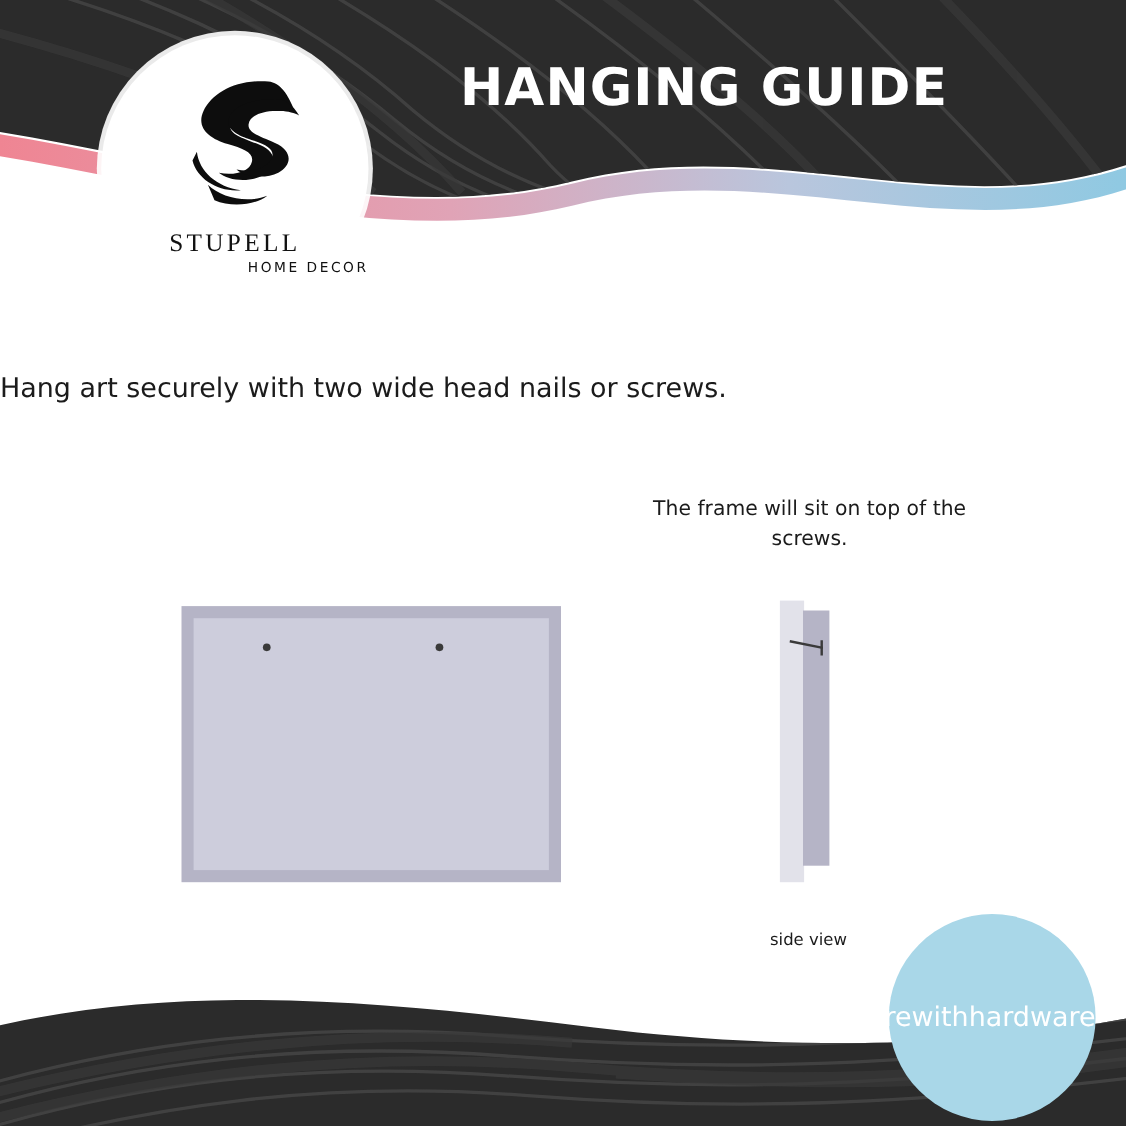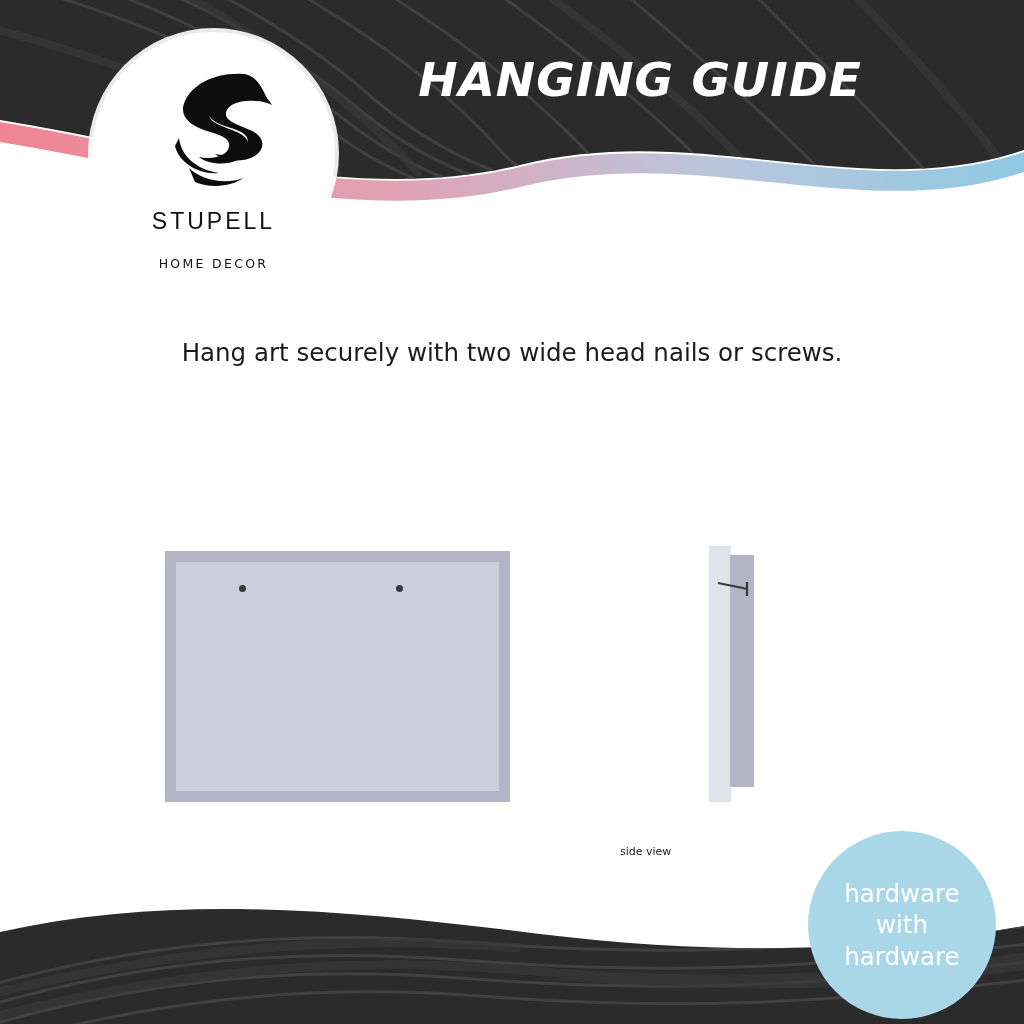--- a/index.html
+++ b/index.html
@@ -41,21 +41,20 @@
     position: absolute;
     left: 380px;
     top: 52px;
     width: 520px;
     color: #ffffff;
     font-size: 47px;
     font-weight: bold;
     letter-spacing: 1px;
     text-align: center;
     font-family: "DejaVu Sans", sans-serif;
-    font-style: italic;
   }
 
   
   .logo-badge {
     position: absolute;
     left: 92px;
     top: 32px;
     width: 243px;
     height: 243px;
     border-radius: 50%;
@@ -70,28 +69,28 @@
   }
   .logo-name {
     position: absolute;
     left: 0;
     right: 0;
     top: 176px;
     text-align: center;
     font-size: 23px;
     letter-spacing: 3px;
     color: #111111;
-    font-family: Liberation Sans, sans-serif;
+    font-family: Liberation Serif, serif;
   }
   .logo-sub {
     position: absolute;
     left: 0;
     right: 0;
-    top: 224px;
-    text-align: center;
+    top: 203px;
+    text-align: right;
     font-size: 12.5px;
     letter-spacing: 2.3px;
     color: #111111;
     font-family: "DejaVu Sans", sans-serif;
   }
 
   
   .product-type {
     position: absolute;
     left: 374px;
@@ -100,21 +99,21 @@
     color: #1b1b1b;
     font-family: "DejaVu Sans", sans-serif;
   }
 
   
   .main-instruction {
     position: absolute;
     left: 0;
     right: 0;
     top: 338px;
-    text-align: center;
+    text-align: left;
     font-size: 24.5px;
     color: #1b1b1b;
     font-family: "DejaVu Sans", sans-serif;
   }
 
   
   .front-caption {
     position: absolute;
     left: 150px;
     top: 446px;
@@ -199,38 +198,37 @@
     top: 9px;
     width: 24px;
     height: 232px;
     background: #b5b4c6;
   }
   .side-label {
     position: absolute;
     left: 620px;
     top: 845px;
     width: 230px;
-    text-align: left;
-    font-size: 11px;
+    text-align: center;
+    font-size: 15px;
     color: #1b1b1b;
   }
 
   
   .hw-badge {
     position: absolute;
     left: 808px;
     top: 831px;
     width: 188px;
     height: 188px;
     border-radius: 50%;
     background: #a9d7e8;
     display: flex;
-    flex-direction: column;
     align-items: center;
-    justify-content: center;
+    justify-content: flex-end;
     color: #ffffff;
     font-size: 24.5px;
     line-height: 1.28;
     text-align: center;
   }
 </style>
 </head>
 <body>
 
 <div id="page">
@@ -296,20 +294,21 @@
   <div class="main-instruction">Hang art securely with two wide head nails or screws.</div>
 
 
   <div class="front-diagram">
     <div class="frame-outer"></div>
     <div class="frame-inner"></div>
     <div class="screw-dot screw-left"></div>
     <div class="screw-dot screw-right"></div>
   </div>
 
+  <div class="side-caption">The frame will sit on top of the screws.</div>
 
   <div class="side-diagram">
     <div class="wall-strip"></div>
     <div class="frame-side"></div>
     <svg width="80" height="256" viewBox="0 0 80 256" style="position:absolute;left:0;top:0;">
       <line x1="18" y1="37" x2="48" y2="43" stroke="#3a3a3a" stroke-width="2.2"></line>
       <line x1="47" y1="36" x2="47" y2="50" stroke="#3a3a3a" stroke-width="2.2"></line>
     </svg>
   </div>
   <div class="side-label">side view</div>

